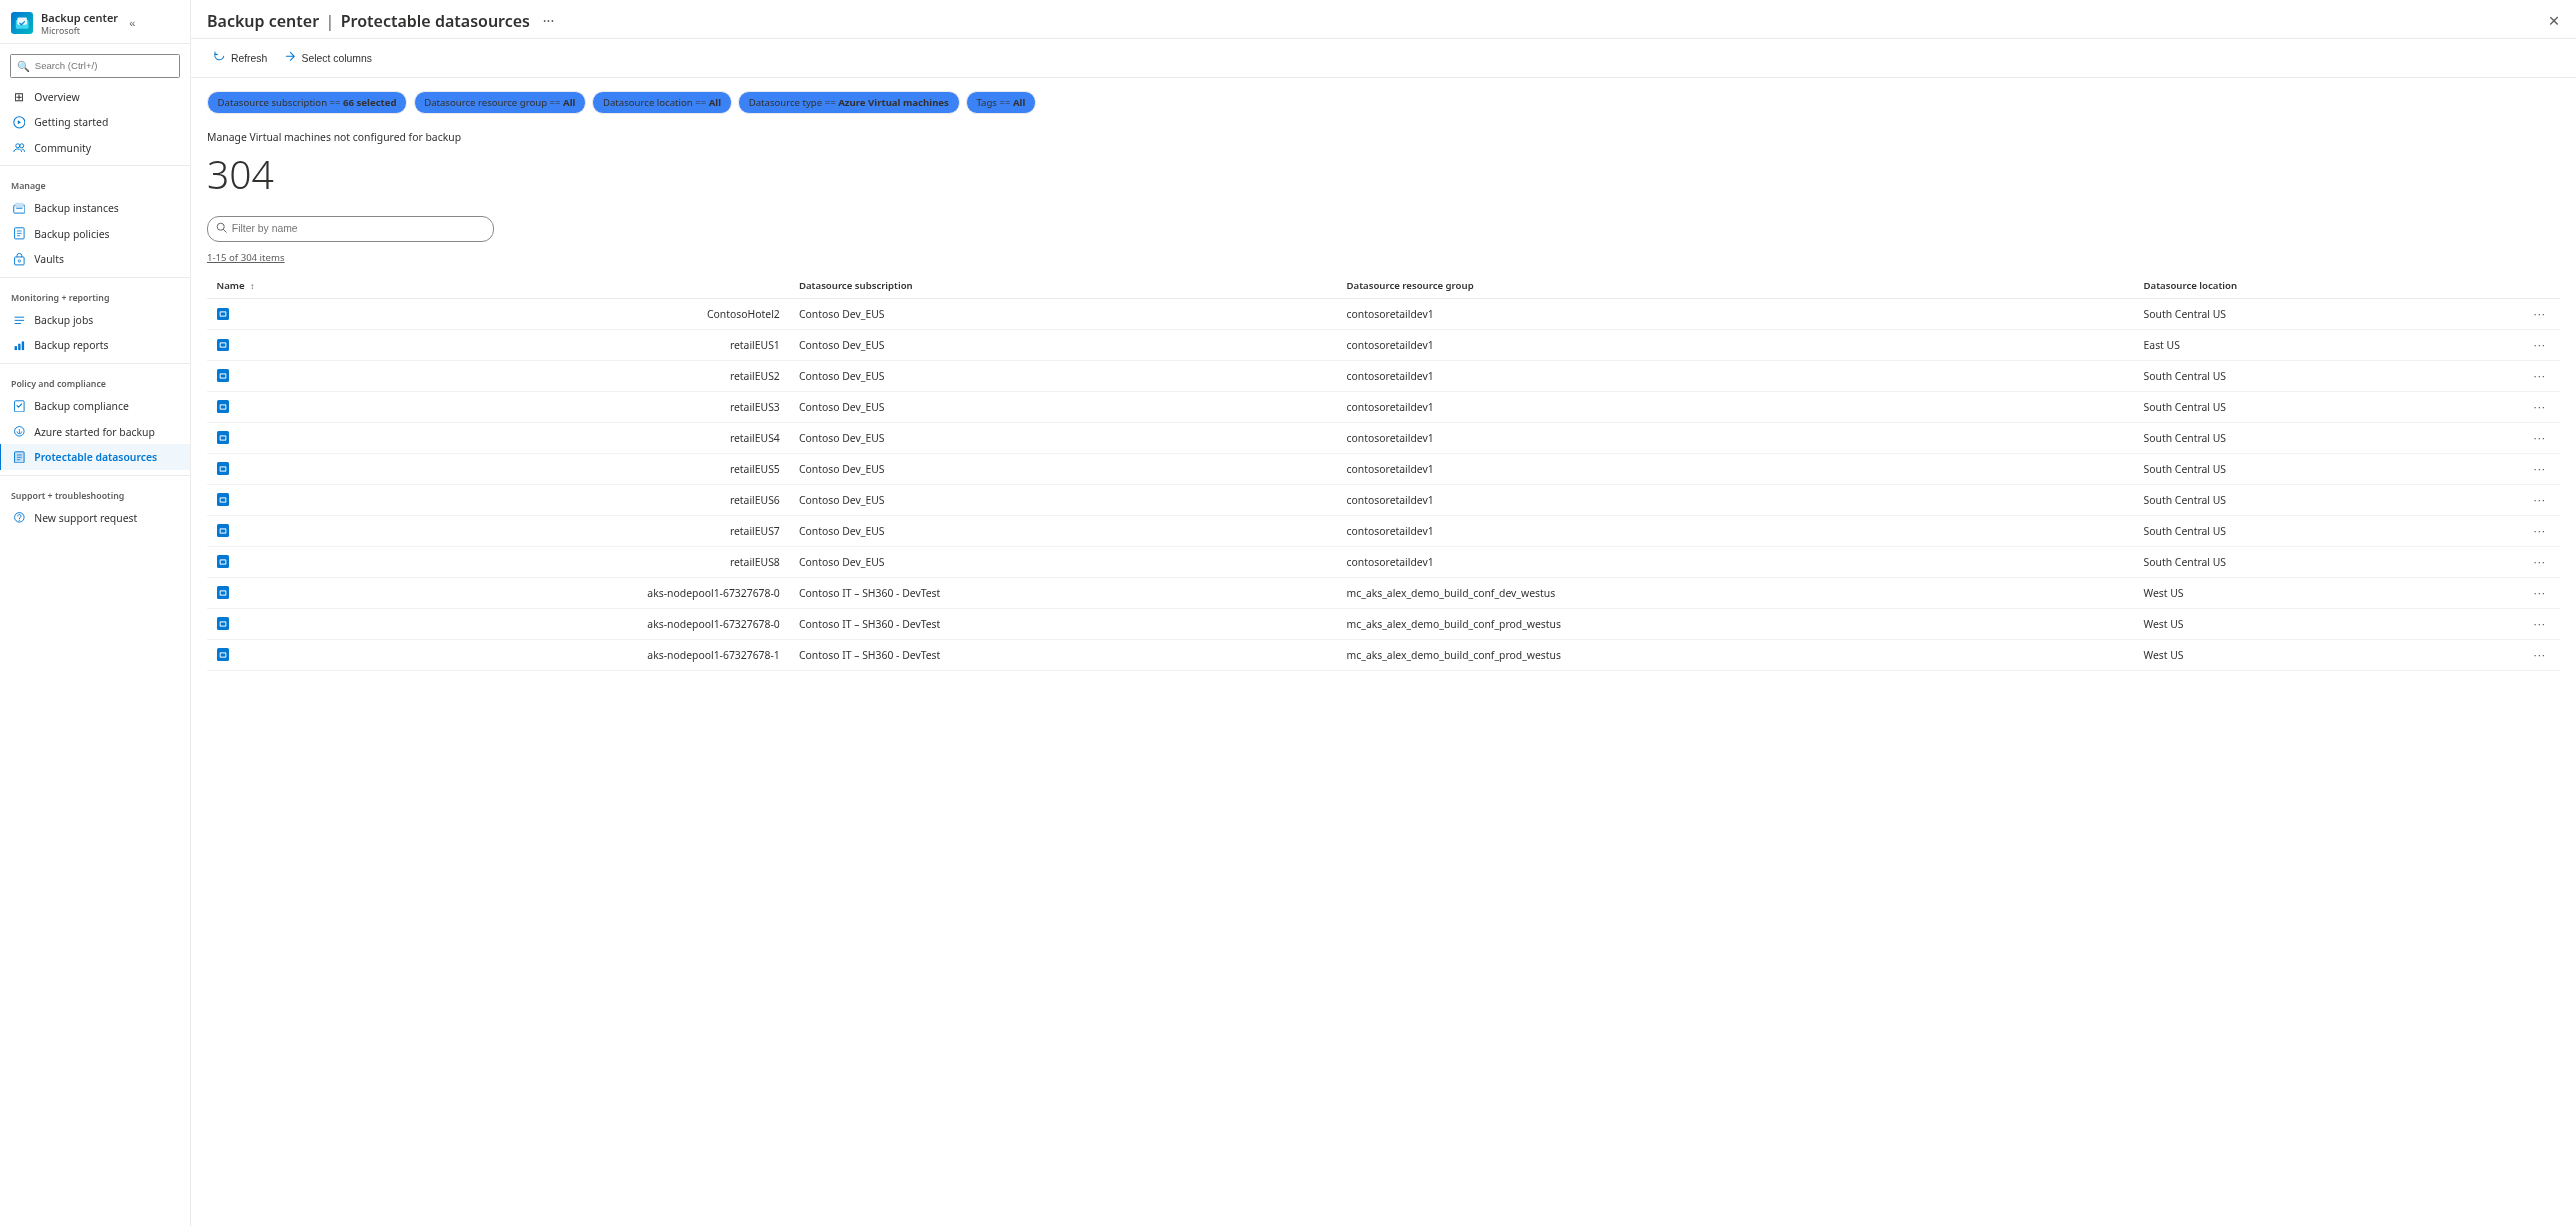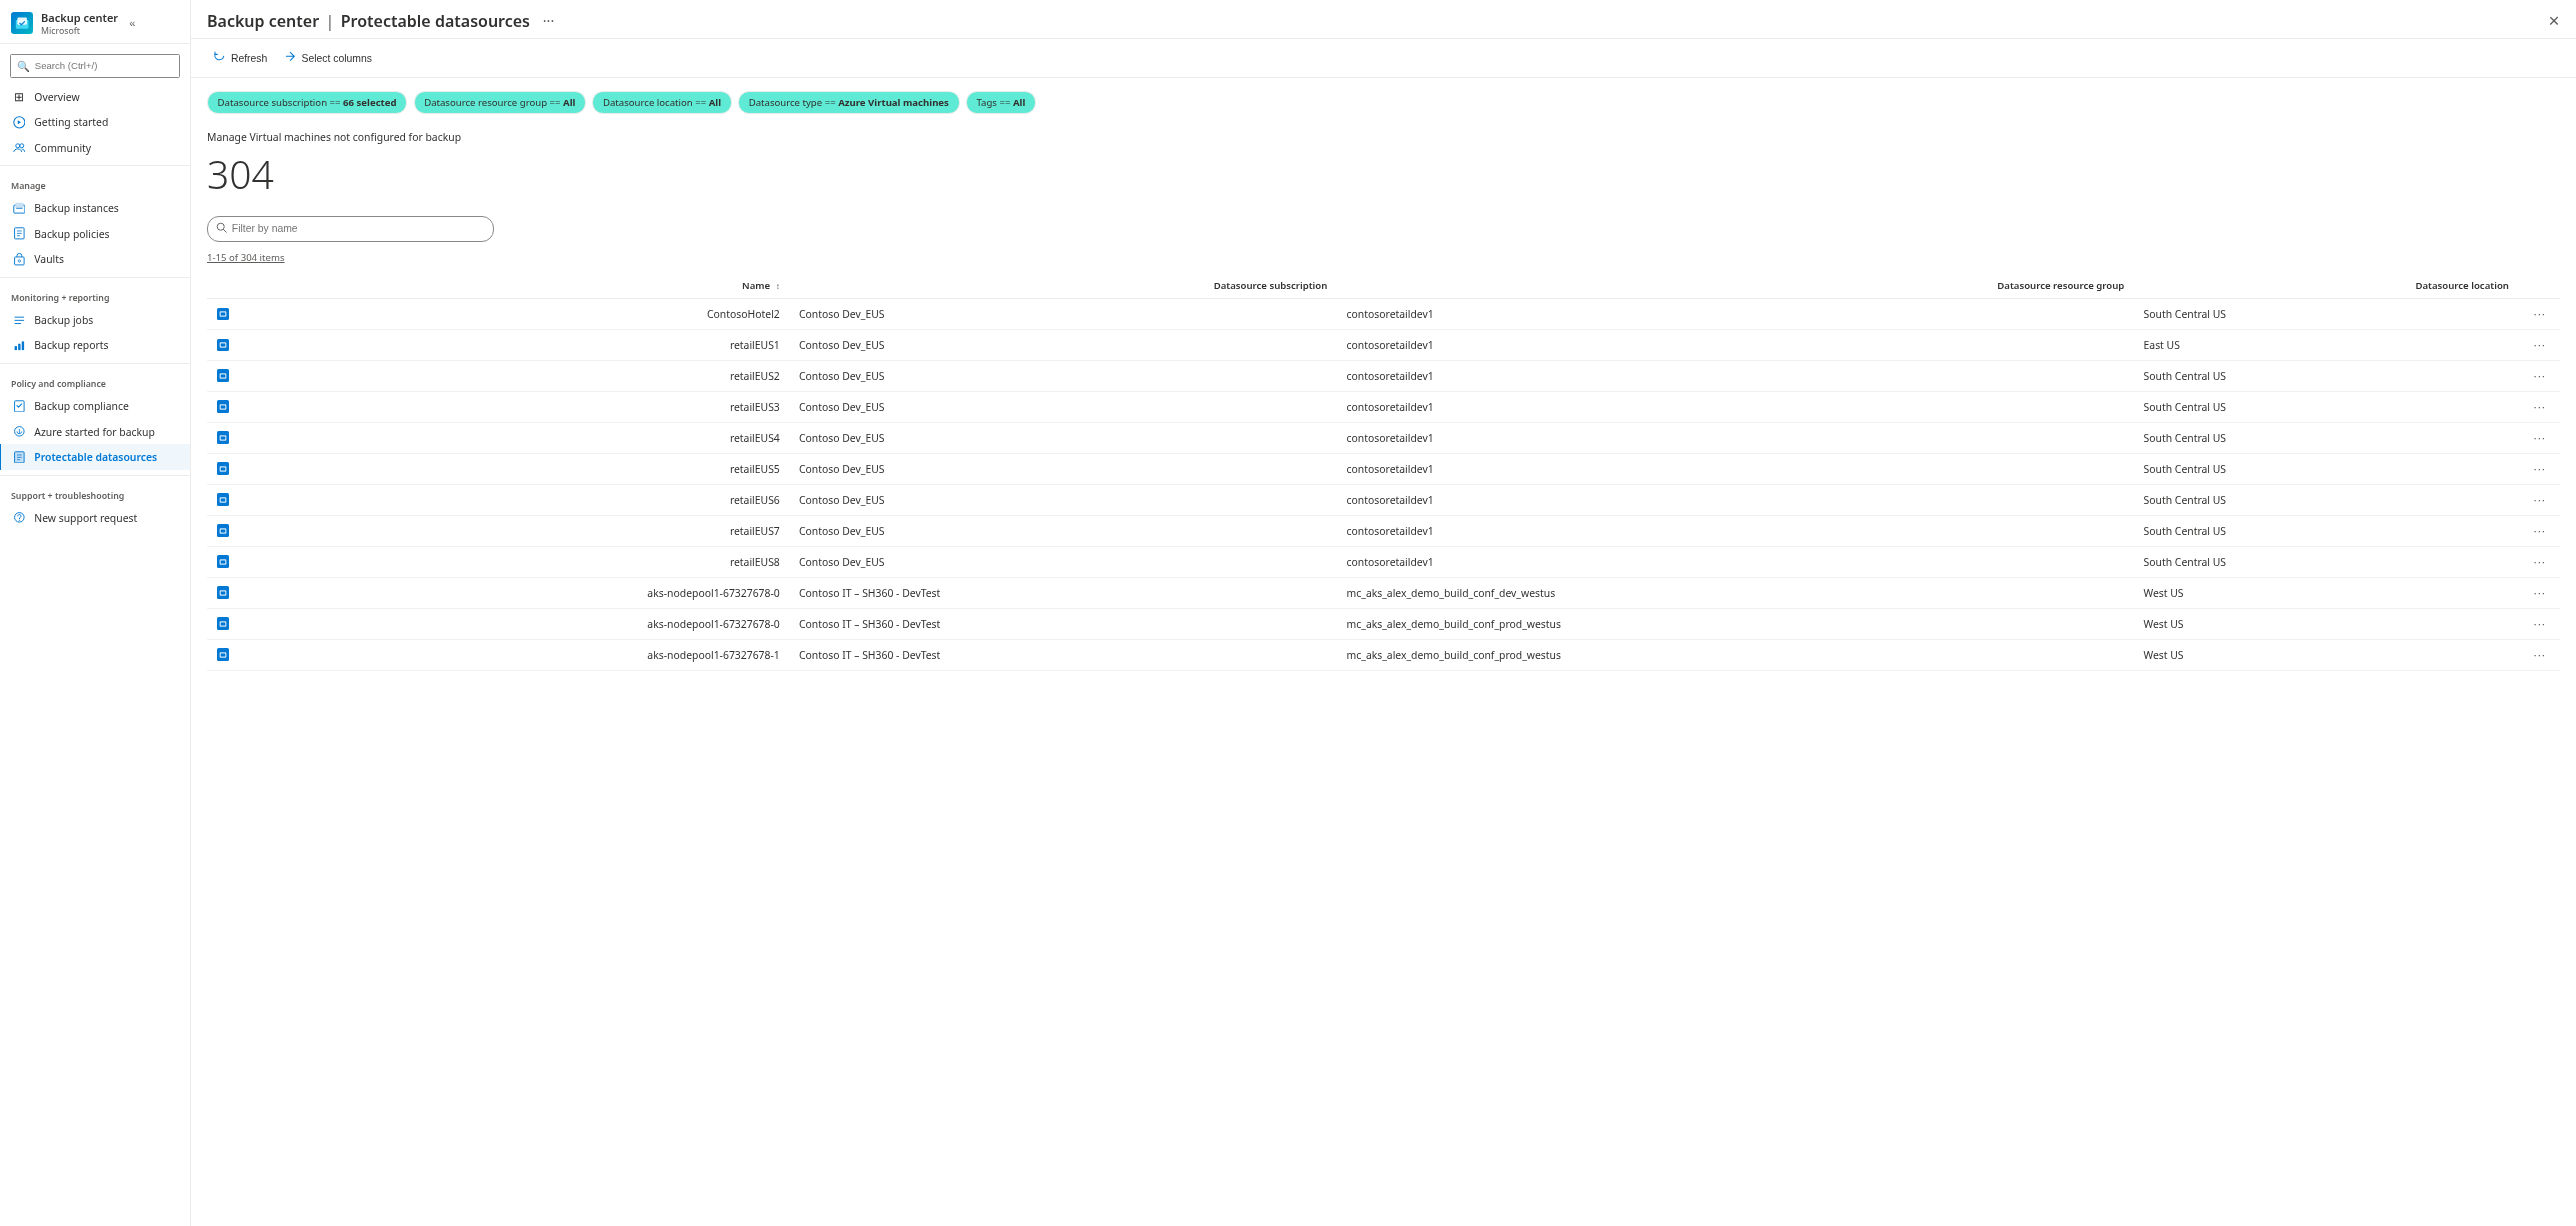--- a/index.html
+++ b/index.html
@@ -130,21 +130,21 @@
 
     
     .filter-bar {
       display: flex;
       flex-wrap: wrap;
       gap: 6.4px;
       margin-bottom: 16px;
     }
 
     .filter-chip {
-      background: #5eead4;
+      background: #3b82f6;
       border: 0.8px solid #edebe9;
       border-radius: 11px;
       padding: 4px 9.6px;
       font-size: 9.6px;
       color: #323130;
       cursor: pointer;
       white-space: nowrap;
     }
 
     
@@ -165,21 +165,21 @@
     }
     .table-search input {
       border: none; outline: none; font-size: 10.4px; width: 100%; background: transparent; color: #323130;
     }
 
     .items-count { font-size: 9.6px; color: #605e5c; margin-bottom: 8px; text-decoration: underline; }
 
     
     table { width: 100%; border-collapse: collapse; }
     thead th {
-      text-align: right;
+      text-align: left;
       font-size: 9.6px;
       font-weight: 600;
       color: #323130;
       padding: 6.4px 9.6px;
       border-bottom: 1.6px solid #edebe9;
       white-space: nowrap;
     }
     thead th .sort-icon { margin-left: 3.2px; font-size: 8px; color: #605e5c; }
 
     tbody tr { border-bottom: 0.8px solid #f3f2f1; }

